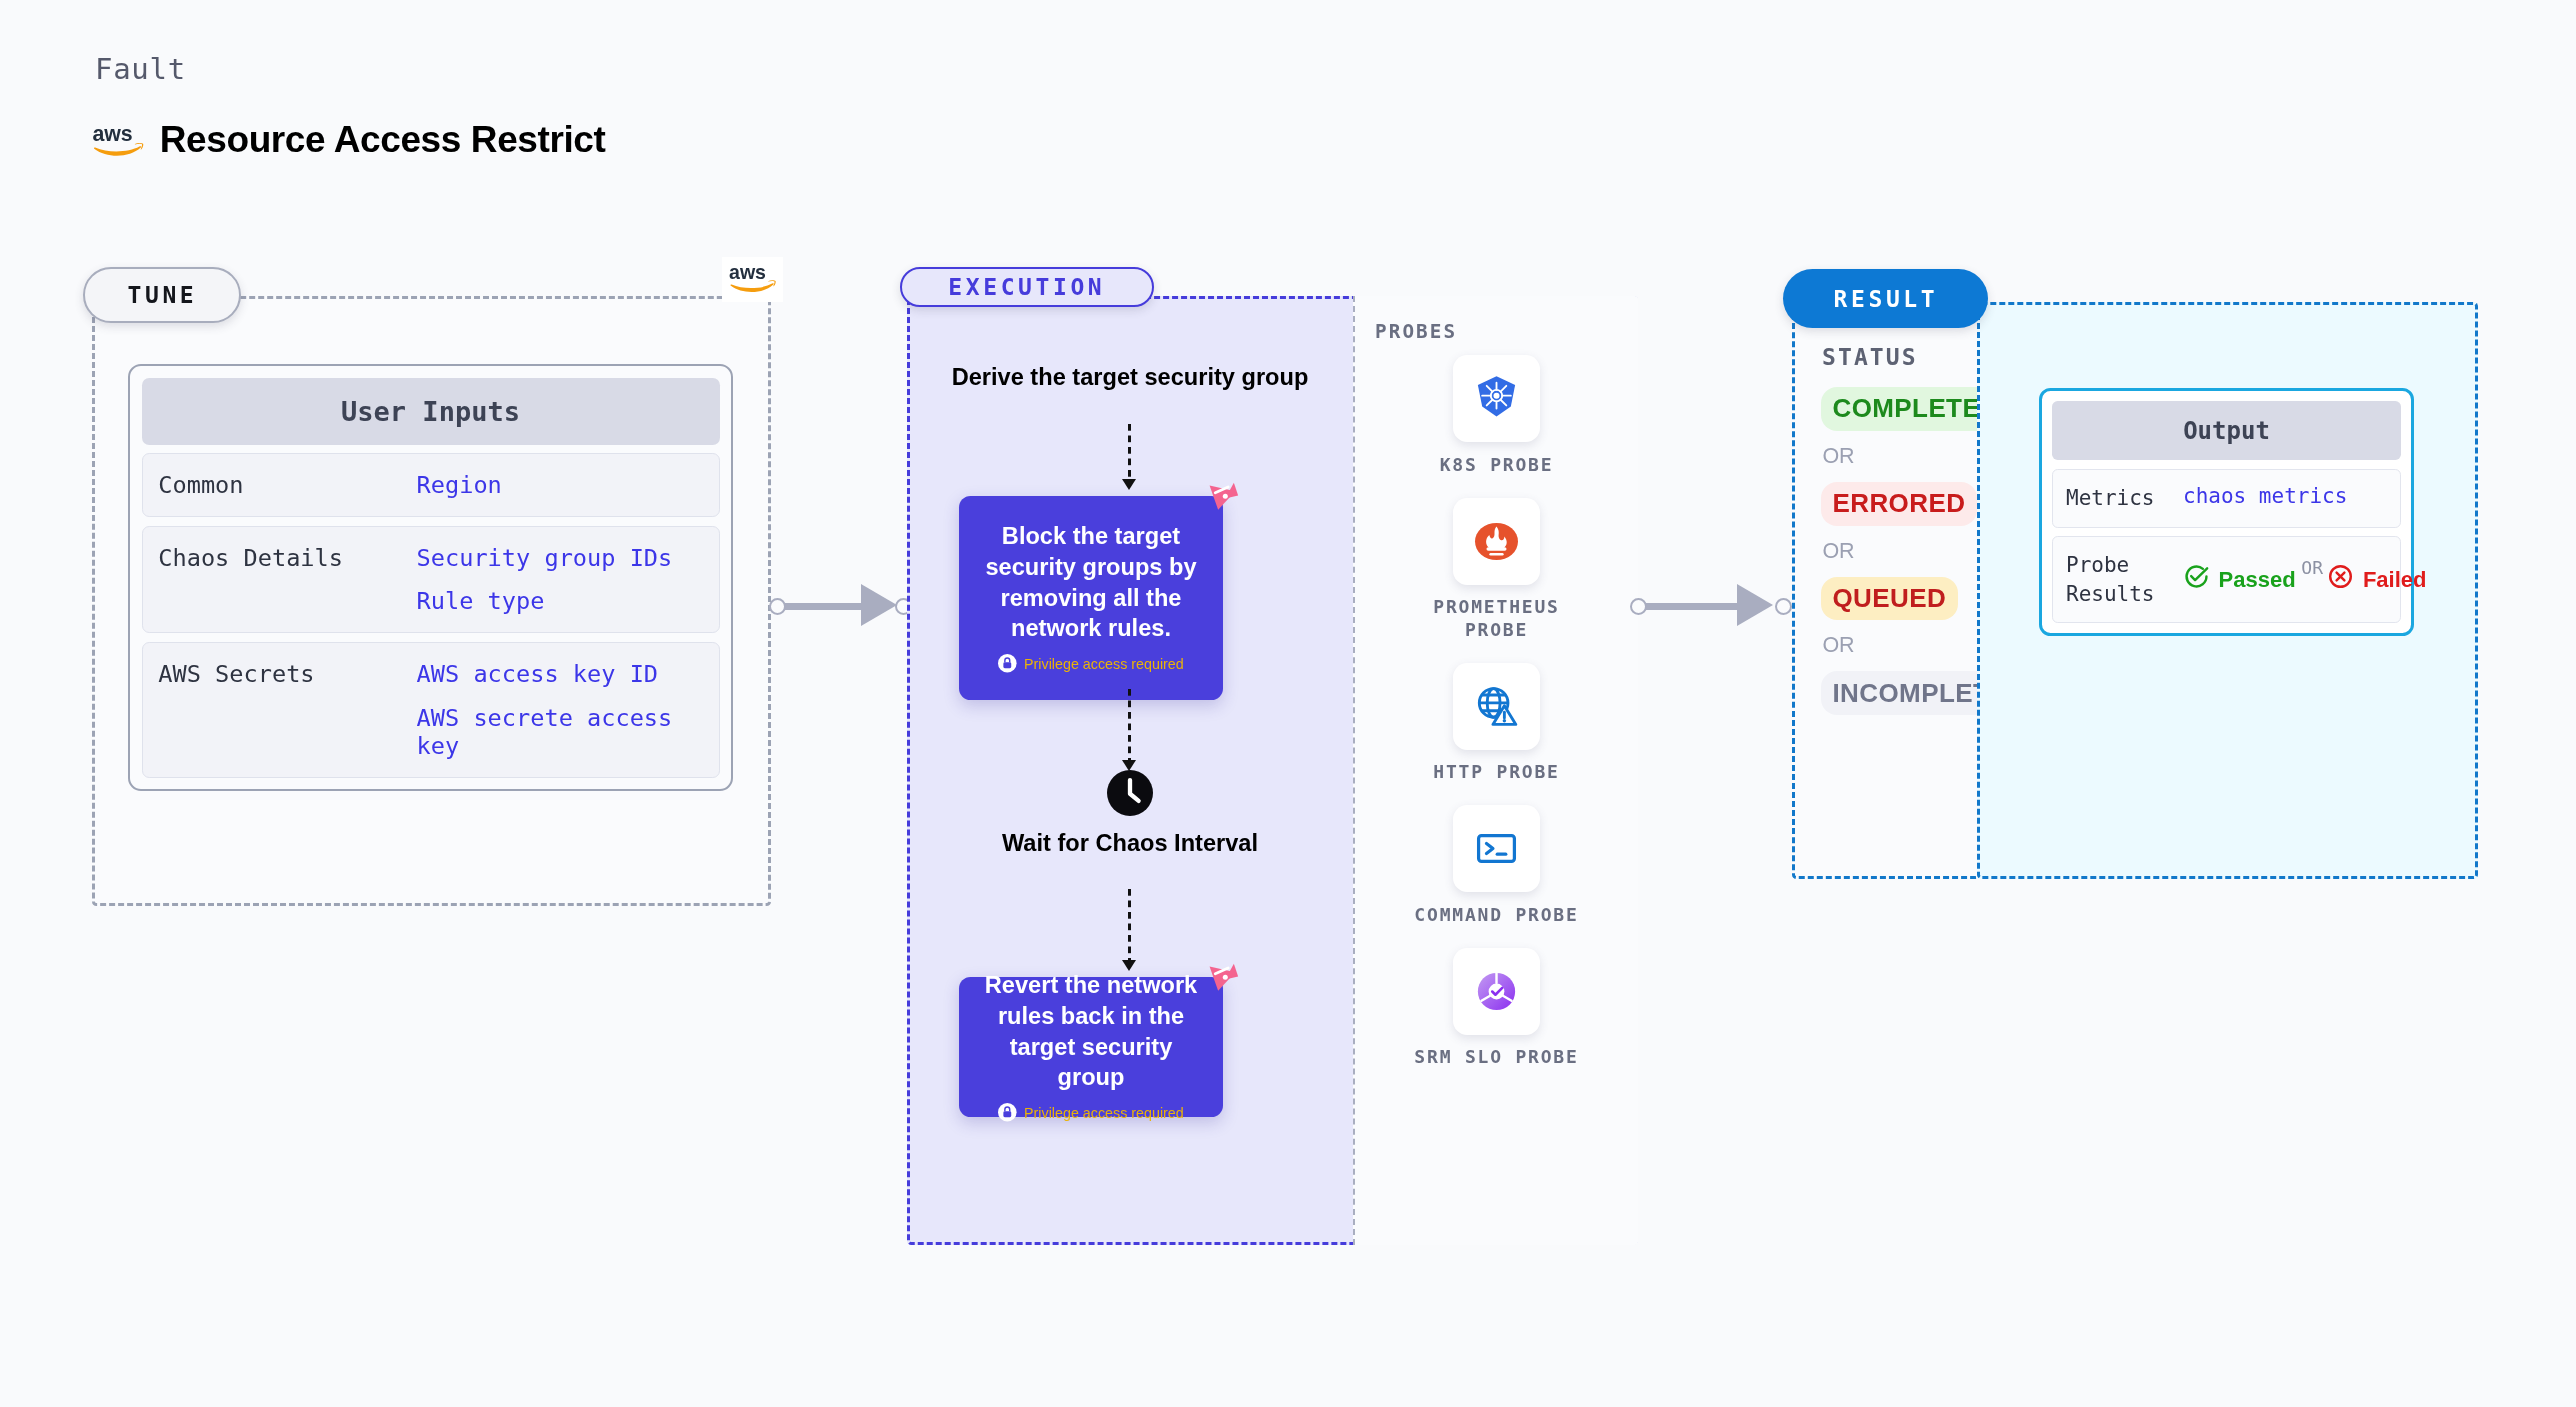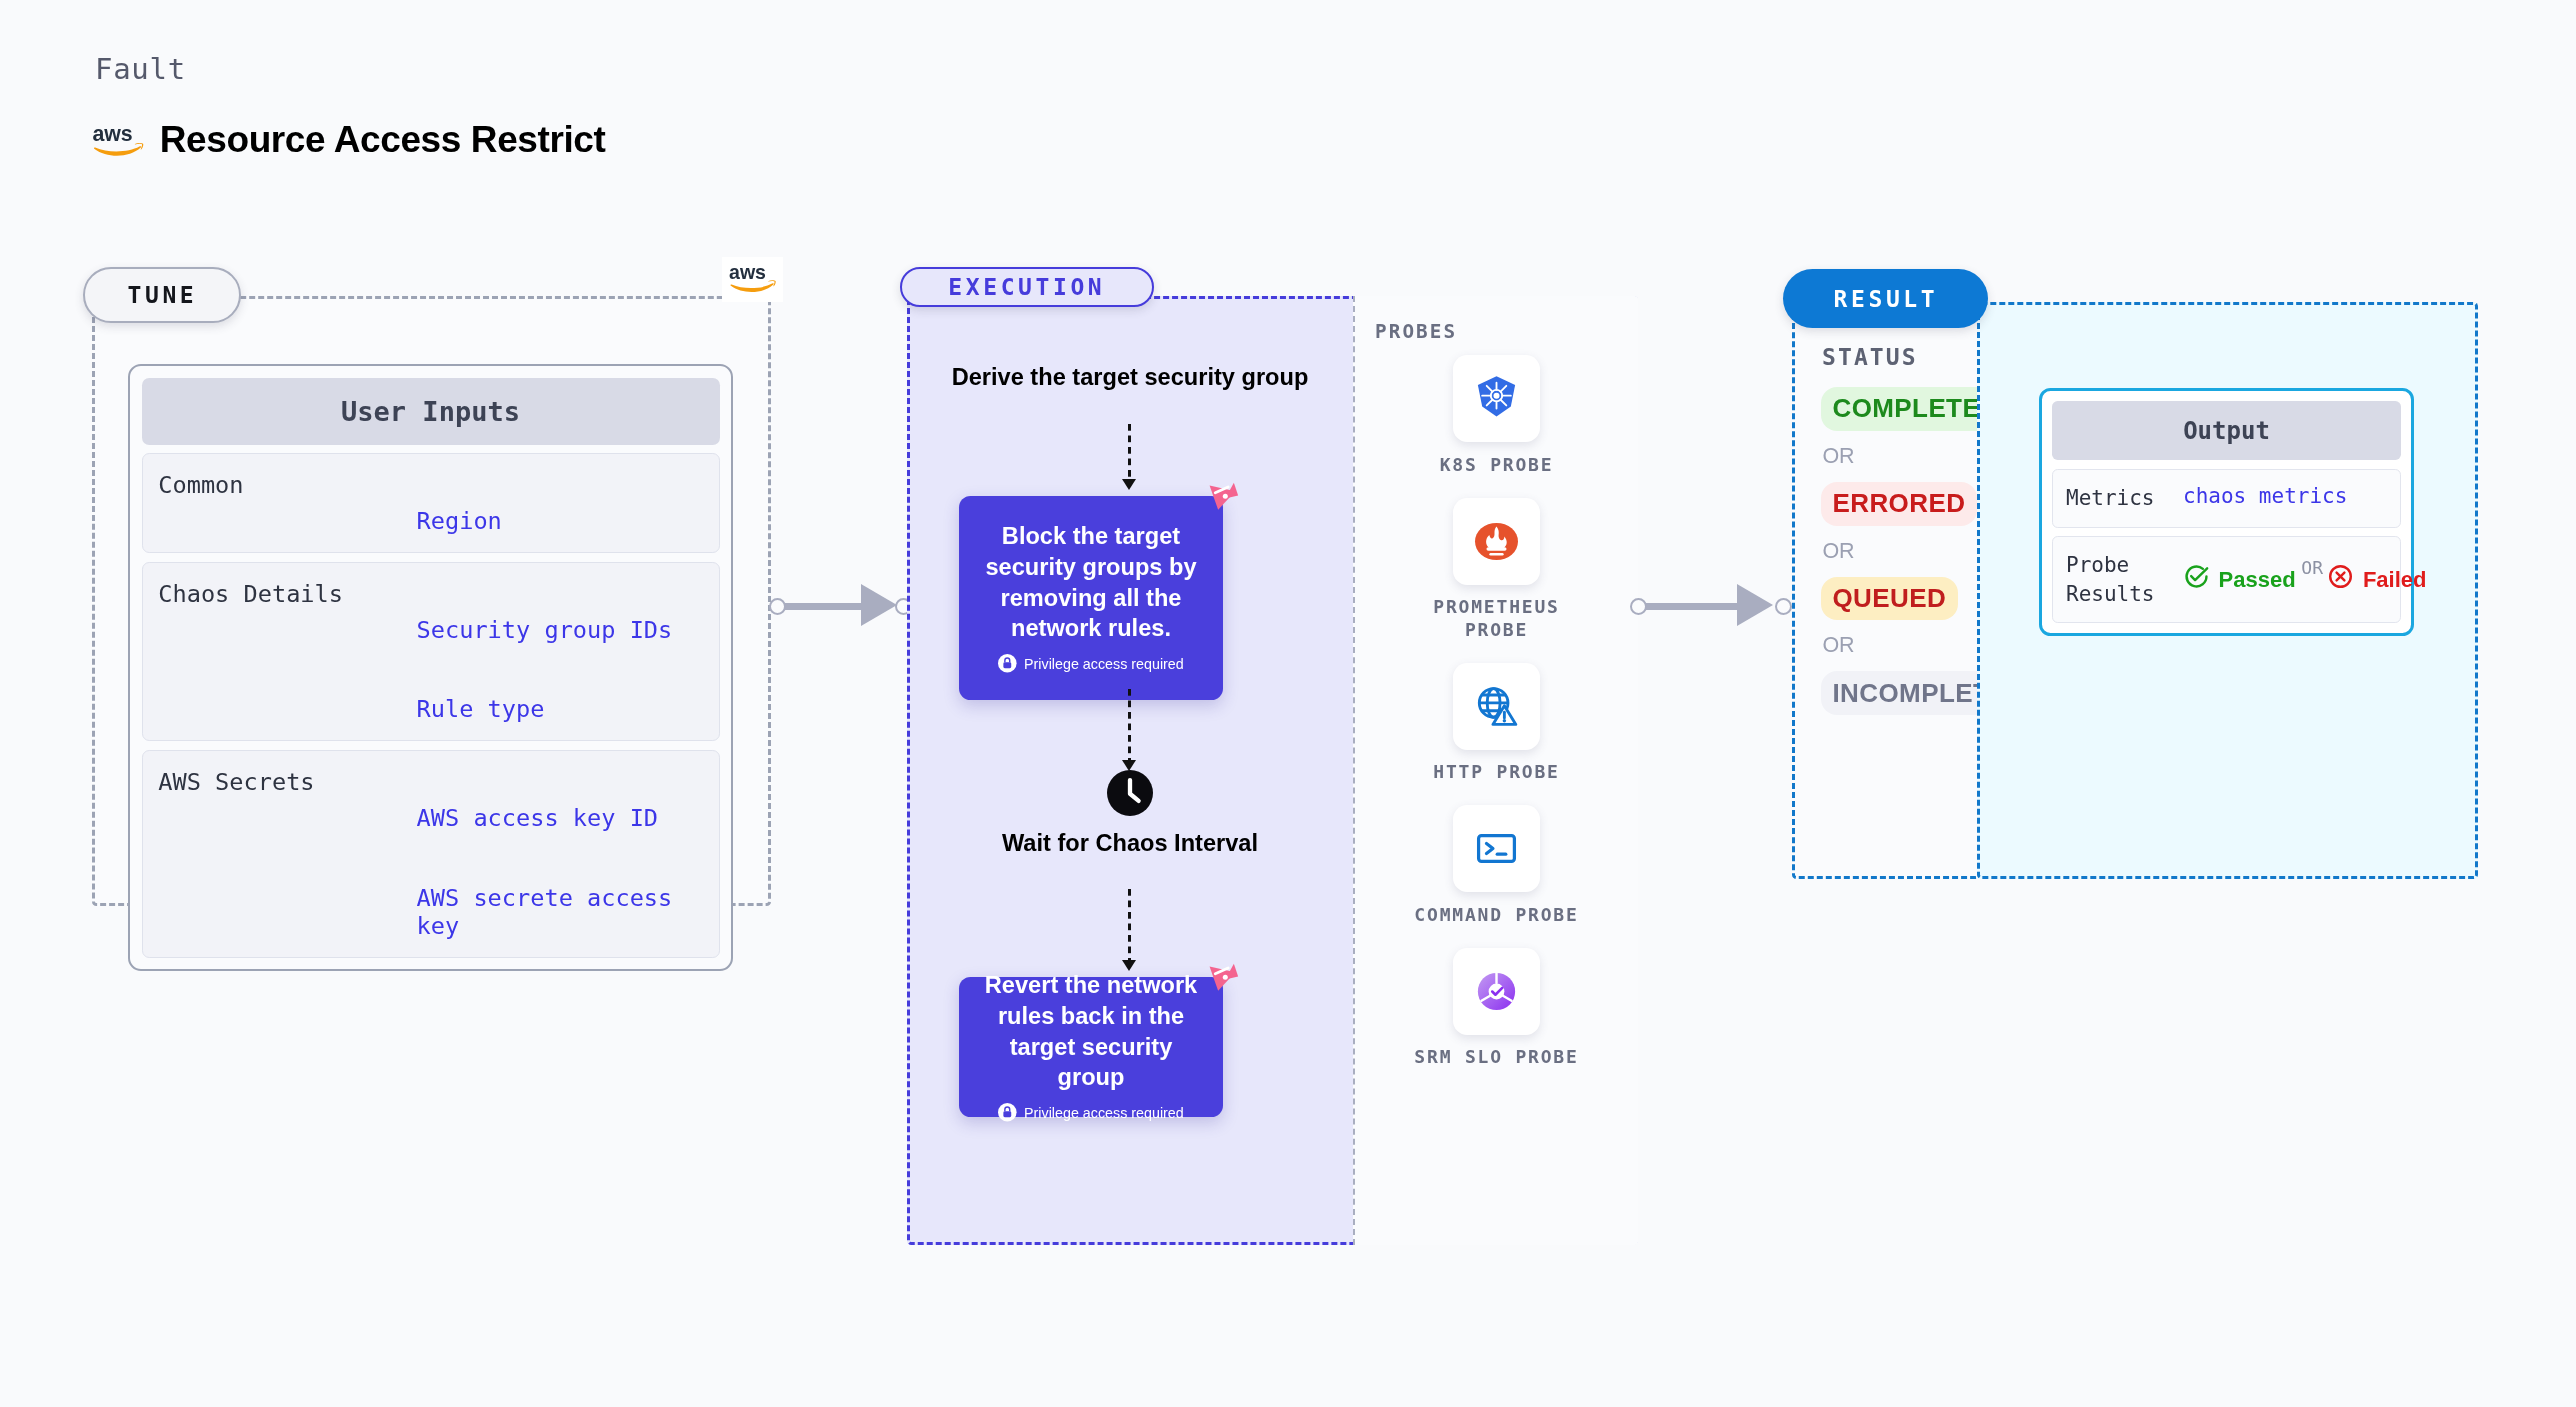--- a/index.html
+++ b/index.html
@@ -63,21 +63,21 @@
   .in-row {
     background: #f2f3f8; border: 1.4px solid #dfe2ec; border-radius: 7.2px;
     display: flex; padding: 17px 15.8px; gap: 14.3px;
   }
   .in-key {
     width: 244px; flex-shrink: 0;
     font-family: "DejaVu Sans Mono", monospace; font-size: 23.6px; color: #2e3341;
   }
   .in-vals { display: flex; flex-direction: column; gap: 15.8px; }
   .in-val {
-    font-family: "DejaVu Sans Mono", monospace; font-size: 23.6px; color: #3c36e8; margin-top: 36px;
+    font-family: "DejaVu Sans Mono", monospace; font-size: 23.6px; color: #3c36e8;
   }
 
   
   #exec-panel { left: 907px; top: 296px; width: 731px; height: 949px; }
   #exec-panel .panel-body { border-color: #463cdb; background: #e7e7fb; }
   #exec-chip {
     left: -7.2px; top: -29px; width: 254px; height: 40px;
     background: #e7e7fb; color: #463cdb; border: 2.9px solid #463cdb;
   }
   .probes-col {
@@ -113,21 +113,21 @@
     border-left: 7.2px solid transparent; border-right: 7.2px solid transparent; border-top: 11.5px solid #111;
   }
   .chaos-card {
     position: absolute; background: #4a3fdc; border-radius: 11.5px;
     box-shadow: 0 5.7px 15.8px rgba(60,50,160,0.22);
     display: flex; flex-direction: column; align-items: center; justify-content: center;
     padding: 15.8px 18.6px;
   }
   .chaos-card-text { color: #fff; font-size: 23.6px; font-weight: 700; line-height: 1.3; text-align: center; }
   .priv { display: flex; align-items: center; gap: 7.2px; margin-top: 10px; }
-  .priv-text { color: #ffffff; font-size: 14.3px; font-weight: 400; }
+  .priv-text { color: #eab308; font-size: 14.3px; font-weight: 400; }
   .harness-badge { position: absolute; right: -18px; top: -19.3px; }
   .clock-wrap { position: absolute; width: 100%; display: flex; justify-content: center; }
 
   
   #status-panel { left: 1792px; top: 302px; width: 188px; height: 577px; }
   #status-panel .panel-body { border-color: #1278ca; background: #fafbfd; border-right: 2.1px dashed #b6bac6; }
   #result-chip {
     left: -8.6px; top: -33px; width: 205px; height: 59px;
     background: #0d79d4; color: #fff; border: none;
   }

